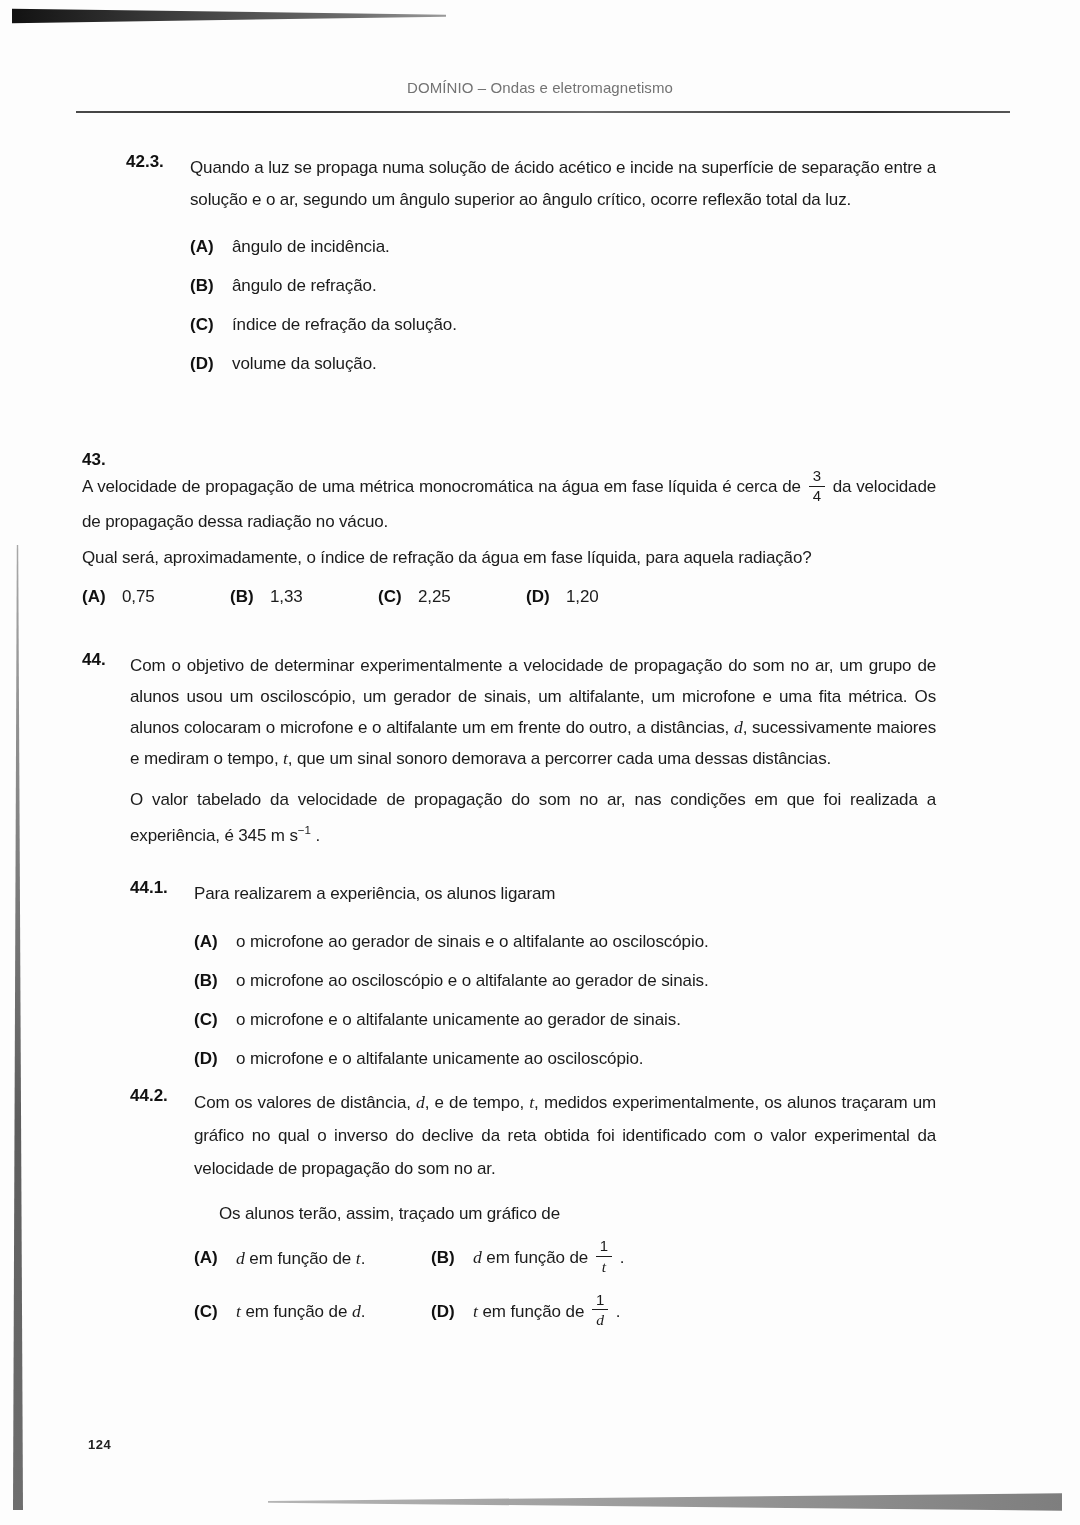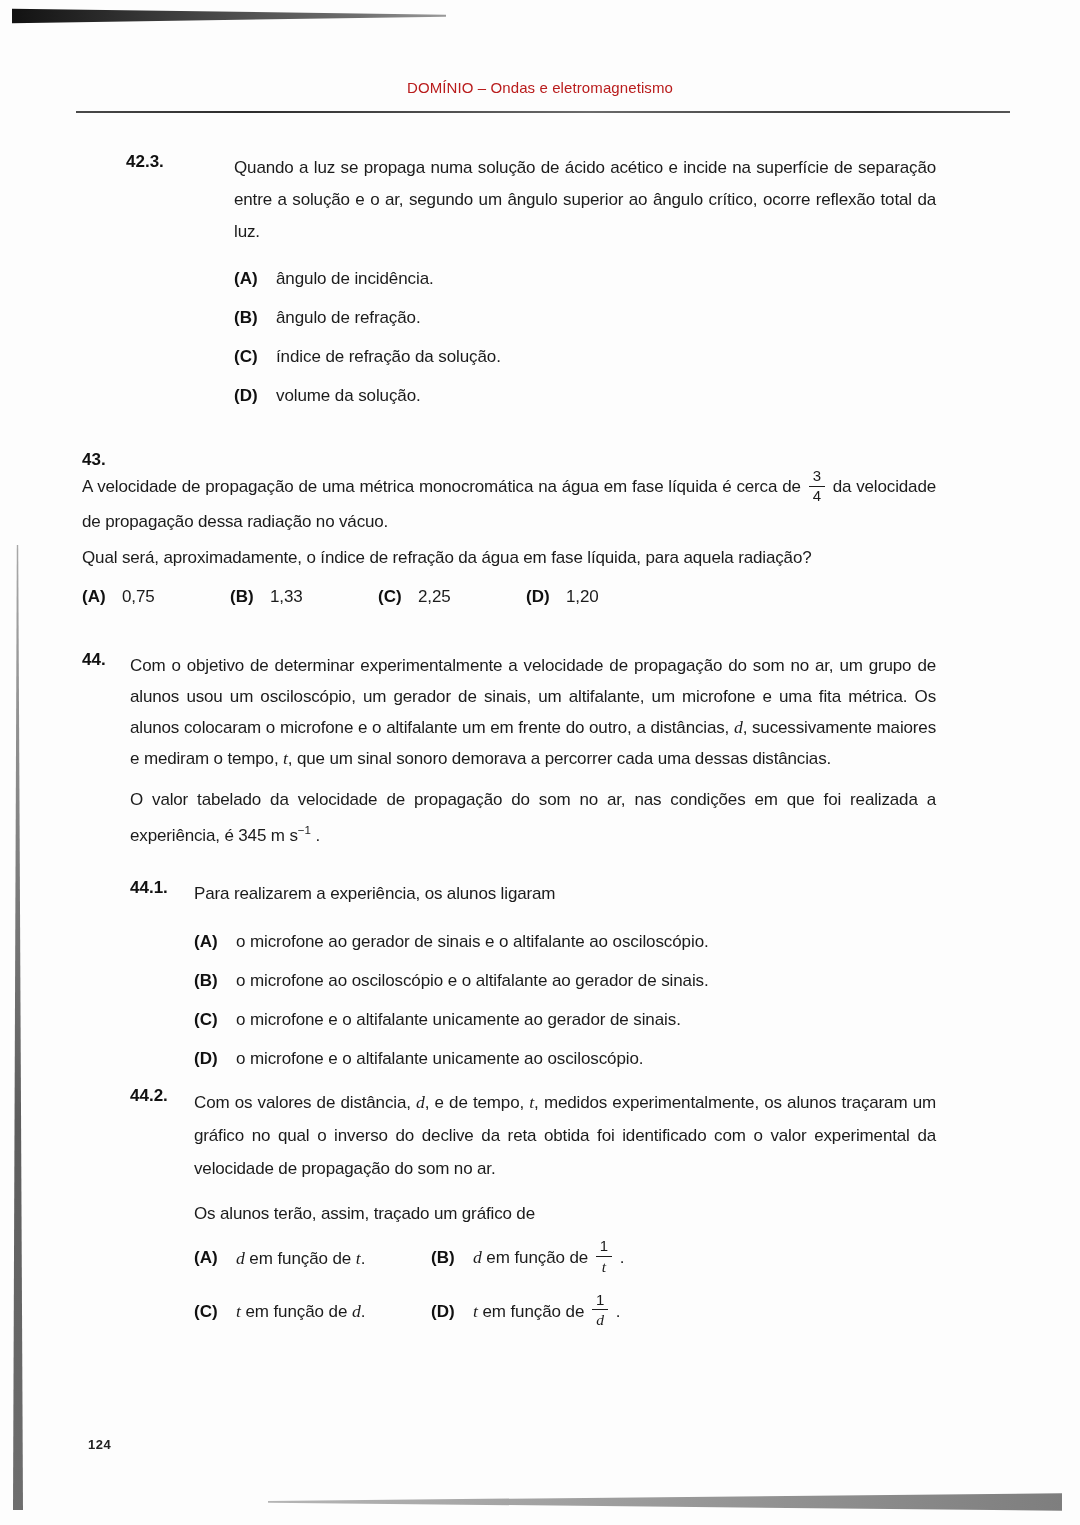--- a/index.html
+++ b/index.html
@@ -24,21 +24,21 @@
   }
   .artifact-bottom {
     position:absolute; top:1493px; left:268px; width:794px; height:18px;
     background:linear-gradient(to right,#b5b5b5,#7e7e7e);
     clip-path:polygon(0 44%, 100% 2%, 100% 98%, 0 54%);
   }
 
   
   .header-title {
     position:absolute; top:79px; left:0; width:100%;
-    text-align:center; font-size:15px; color:#b91c1c; letter-spacing:0.1px;
+    text-align:center; font-size:15px; color:#737373; letter-spacing:0.1px;
   }
   .header-rule {
     position:absolute; top:111px; left:76px; width:934px; height:2px;
     background:linear-gradient(to right,#4a4a4a,#2c2c2c 18%,#6b6b6b 55%,#343434 85%,#555);
   }
 
   
   .question { position:absolute; display:flex; font-size:17px; }
   .qnum { font-weight:bold; color:#111; flex:none; }
   .qbody { flex:1; }
@@ -68,21 +68,21 @@
   }
   .frac .num { padding:0 4px 1px; border-bottom:1.6px solid #1b1b1b; }
   .frac .den { padding-top:1px; }
 
   .page-number {
     position:absolute; top:1437px; left:88px;
     font-size:13px; font-weight:bold; color:#222; letter-spacing:0.5px;
   }
 
   
-  #q42_3 { top:152px; left:126px; width:810px;gap:44px; }
+  #q42_3 { top:152px; left:126px; width:810px; }
   #q42_3 .qnum { width:64px; }
   #q42_3 .stem { margin-top:13px; }
   #q42_3 .options-col { margin-top:14px; }
   #q42_3 .options-col li { margin-top:6px; }
 
   #q43 { top:450px; left:82px; width:854px;flex-direction:column; }
   #q43 .qnum { width:48px; }
   #q43 .stem { margin-top:4px; }
   #q43 .options-row { margin-top:13px; }
   #q43 .options-row li { width:148px; }
@@ -93,21 +93,21 @@
   #q44 .par2 { margin-top:10px; }
 
   #q44_1 { top:878px; left:130px; width:806px; }
   #q44_1 .qnum { width:64px; }
   #q44_1 .options-col { margin-top:15px; }
   #q44_1 .options-col li { margin-top:6px; }
 
   #q44_2 { top:1086px; left:130px; width:806px; }
   #q44_2 .qnum { width:64px; }
   #q44_2 p.body-par { line-height:33px; }
-  #q44_2 .stem { margin-top:13px; }
+  #q44_2 .stem { margin-top:13px;margin-left:25px; }
   #q44_2 .options-grid { margin-top:10px; row-gap:17px; }
 </style>
 </head>
 <body>
 
 <div class="page">
 
   <div class="artifact-top"></div>
   <div class="artifact-left"></div>
   <div class="artifact-bottom"></div>

